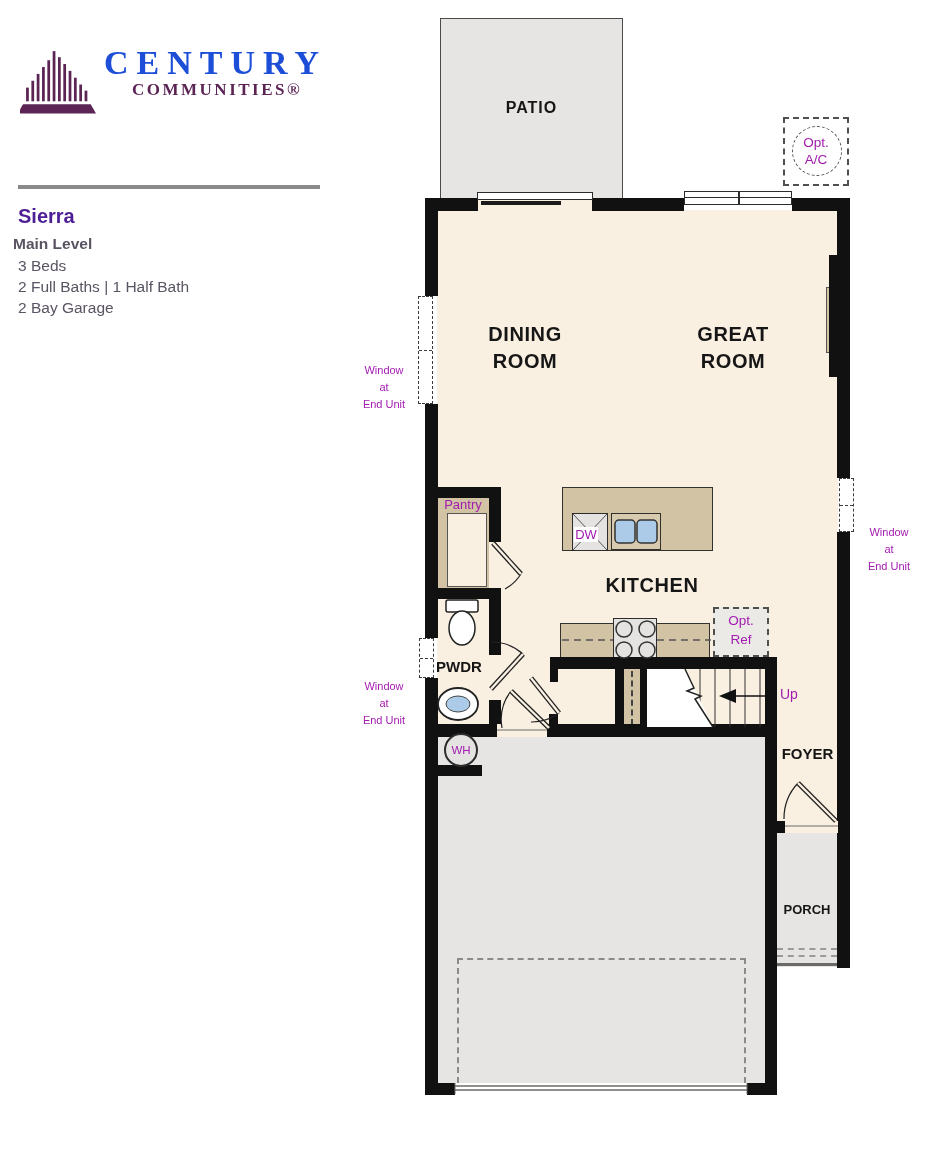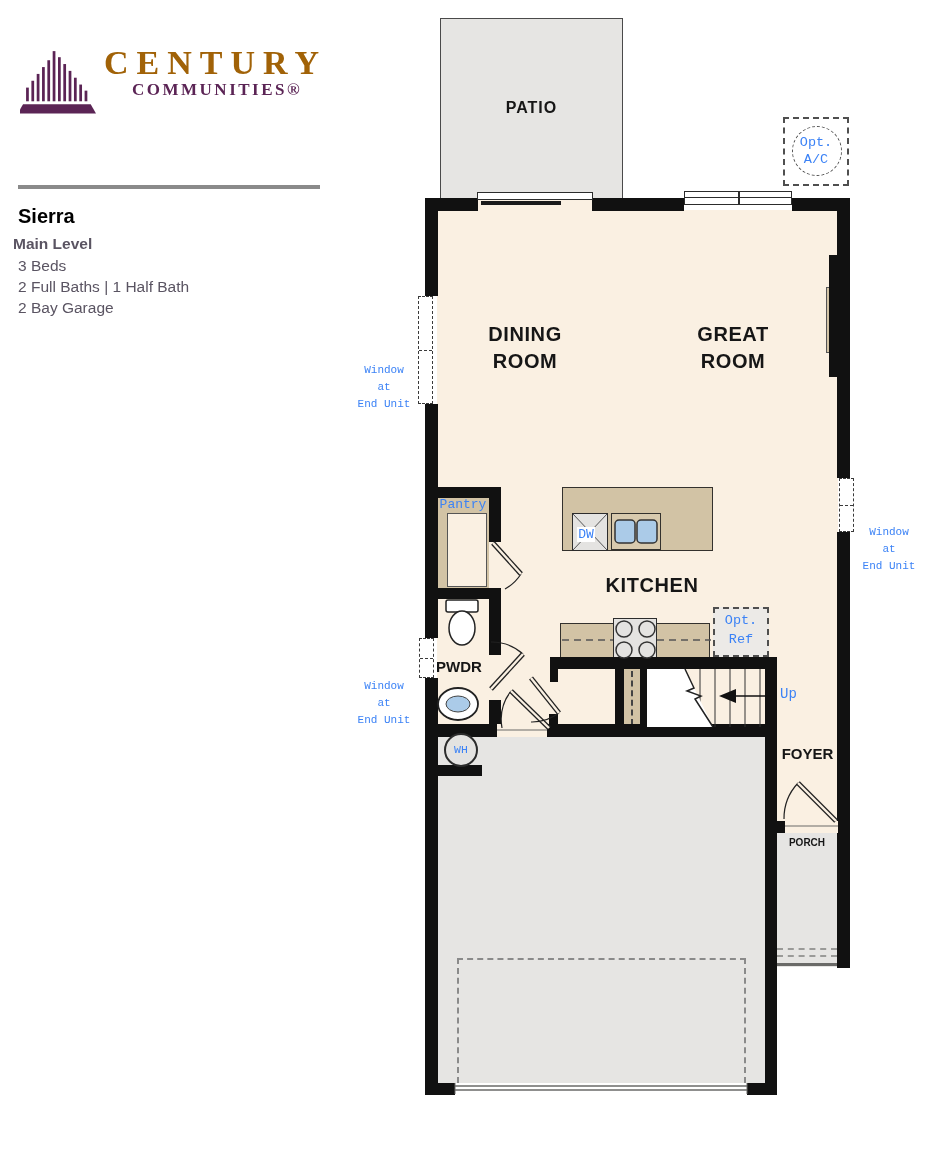--- a/index.html
+++ b/index.html
@@ -17,26 +17,26 @@
   .winv .tick{position:absolute;left:0;right:0;top:50%;border-top:1.5px dashed #3a3a3a;}
   .solidwin{position:absolute;background:#ffffff;border:1.5px solid #2c2c2c;box-sizing:border-box;}
   .dash-box{position:absolute;background:#eceae7;border:2px dashed #4f4f4f;box-sizing:border-box;}
   .dash-circle{position:absolute;border:1.5px dashed #4f4f4f;border-radius:50%;box-sizing:border-box;}
   .graybox{position:absolute;background:#e4e3e1;border:1.5px solid #2c2c2c;box-sizing:border-box;}
   .circle{position:absolute;border-radius:50%;background:#e4e3e1;border:2px solid #2c2c2c;box-sizing:border-box;}
   
   .lbl{position:absolute;color:#161616;font-weight:bold;text-align:center;}
   .room{font-size:20px;line-height:27px;letter-spacing:0.6px;}
   .small{font-weight:normal;font-size:11px;line-height:17px;margin-top:46px;}
-  .note{position:absolute;color:#3b82f6;text-align:center;font-family:Liberation Mono, monospace;}
-  
-  .brand-line1{font-family:"Liberation Serif",serif;font-size:34px;letter-spacing:8px;color:#a16207;font-weight:600;}
+  .note{position:absolute;color:#a21caf;text-align:center;}
+  
+  .brand-line1{font-family:"Liberation Serif",serif;font-size:34px;letter-spacing:8px;color:#1d4ed8;font-weight:600;}
   .brand-line2{font-family:"Liberation Serif",serif;font-size:17px;letter-spacing:2.5px;color:#5b2455;font-weight:bold;}
   .divider{position:absolute;background:#8a8a8a;}
-  .plan-name{position:absolute;font-size:20px;font-weight:bold;color:#000000;}
+  .plan-name{position:absolute;font-size:20px;font-weight:bold;color:#4c1d95;}
   .plan-info{position:absolute;font-size:15.5px;color:#5a5462;}
   .steps-dash{position:absolute;border-top:2px dashed #9a9a98;height:0;}
   .steps-solid{position:absolute;background:#6a6a68;}
   .vdash{position:absolute;border-left:2px dashed #444;width:0;}
   svg.overlay{position:absolute;left:0;top:0;pointer-events:none;}
 </style>
 </head>
 <body>
 
 <div class="abs" style="left:20px;top:44px;width:320px;height:80px;display:flex;align-items:flex-start;">
@@ -232,21 +232,21 @@
   <div>ROOM</div>
 </div>
 <div class="lbl room" style="left:663px;top:321px;width:140px;">
   <div>GREAT</div>
   <div>ROOM</div>
 </div>
 <div class="lbl room" style="left:582px;top:572px;width:140px;">KITCHEN</div>
 <div class="lbl room" style="left:511px;top:884px;width:180px;">
 </div>
 <div class="lbl" style="left:777px;top:745px;width:61px;font-size:15px;">FOYER</div>
-<div class="lbl" style="left:777px;top:837px;width:60px;font-size:10px;">PORCH</div>
+<div class="lbl" style="left:777px;top:902px;width:60px;font-size:13px;">PORCH</div>
 <div class="lbl" style="left:430px;top:658px;width:58px;font-size:15px;">PWDR</div>
 <div class="note" style="left:437px;top:497px;width:52px;font-size:13px;">Pantry</div>
 <div class="note" style="left:572px;top:527px;width:28px;font-size:13px;"><span style="background:#fff;padding:0 1px;">DW</span></div>
 <div class="note" style="left:444px;top:733px;width:34px;line-height:34px;font-size:11.5px;">WH</div>
 <div class="note" style="left:780px;top:686px;width:30px;font-size:14px;text-align:left;">Up</div>
 
 <div class="note" style="left:783px;top:134px;width:66px;font-size:13.5px;line-height:17px;">
   <div>Opt.</div>
   <div>A/C</div>
 </div>

